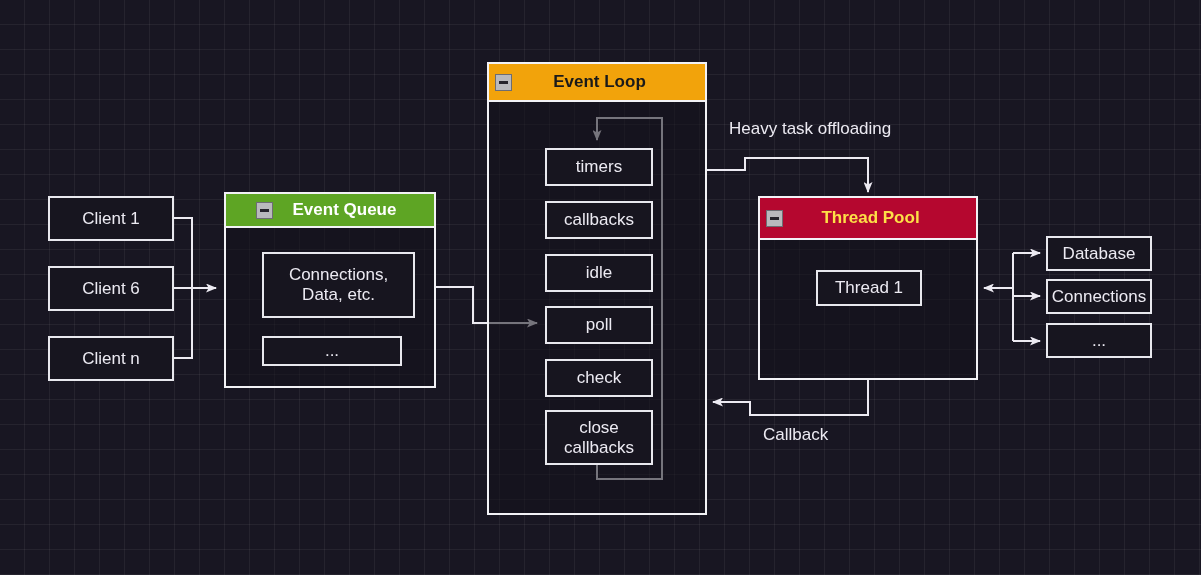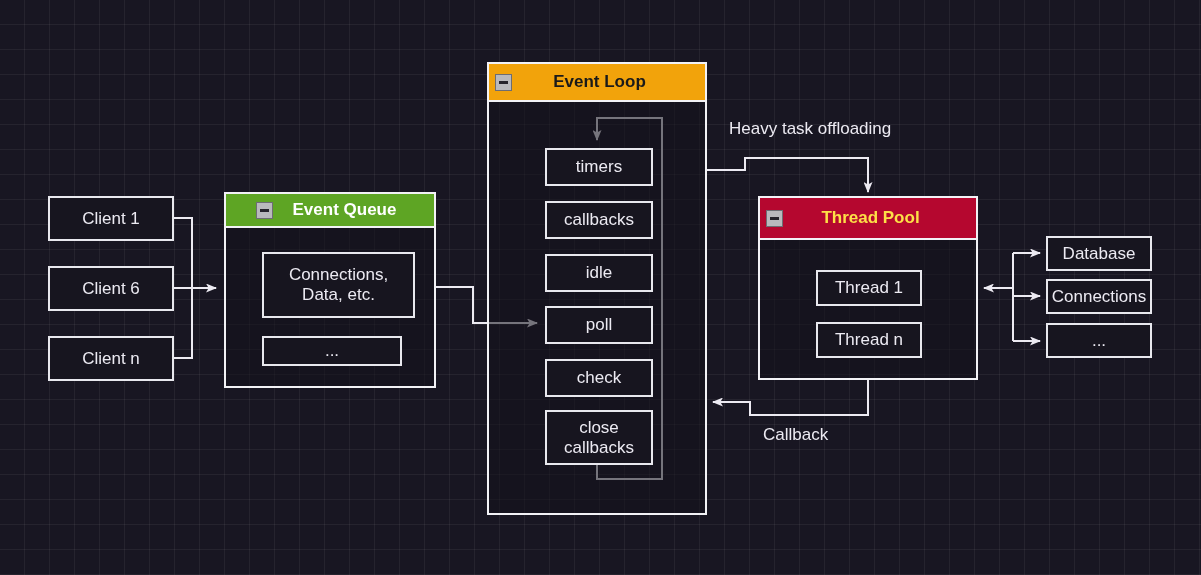--- a/index.html
+++ b/index.html
@@ -157,23 +157,20 @@
   <div class="node group" style="left:758px;top:196px;width:220px;height:184px;">
     <div class="group-header" style="width:220px;height:44px;background:#b5072f;color:#fde047;">
       <span class="collapse-icon">
           <i></i>
         </span>
       <span class="title">Thread Pool</span>
     </div>
     <div class="node rect" style="left:56px;top:72px;width:106px;height:36px;">
       <span>Thread 1</span>
     </div>
-    <div class="node rect" style="left:56px;top:124px;width:106px;height:36px;">
-      <span>Thread n</span>
-    </div>
   </div>
 
   <div class="node rect" style="left:1046px;top:236px;width:106px;height:35px;">
     <span>Database</span>
   </div>
   <div class="node rect" style="left:1046px;top:279px;width:106px;height:35px;">
     <span>Connections</span>
   </div>
   <div class="node rect" style="left:1046px;top:323px;width:106px;height:35px;">
     <span>...</span>

